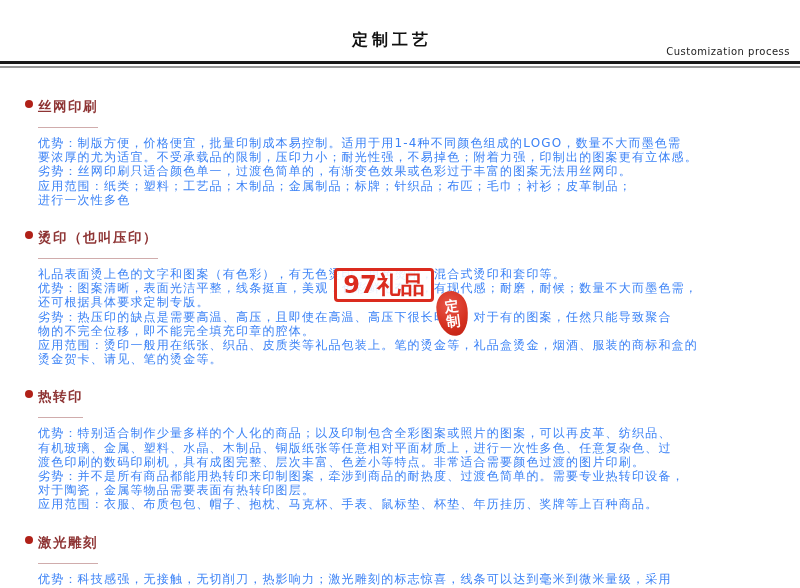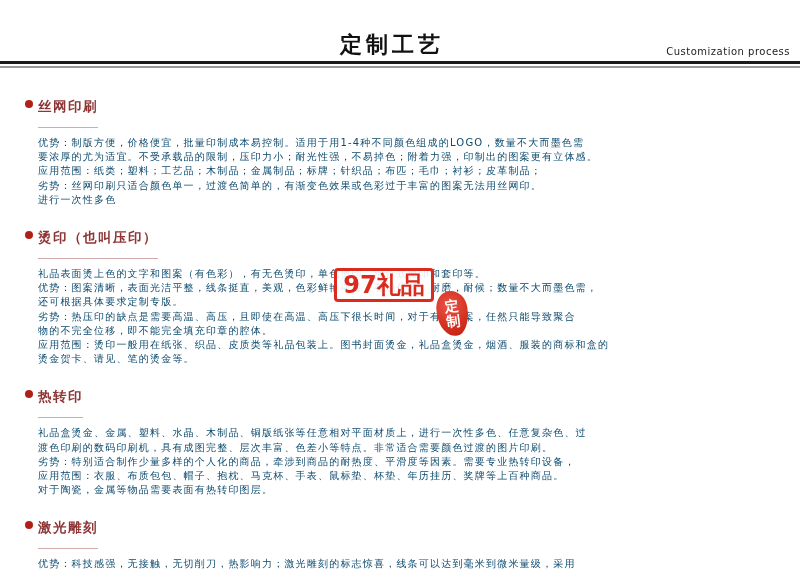--- a/index.html
+++ b/index.html
@@ -8,21 +8,21 @@
     position: relative;
     font-family: "DejaVu Sans", sans-serif;
   }
 
   
   .header { position: relative; height: 70px; }
   .page-title {
     position: absolute;
     top: 30px; left: 0; right: 16px;
     text-align: center;
-    font-size: 22px;
+    font-size: 16px;
     font-weight: bold;
     letter-spacing: 4px;
     color: #111111;
   }
   .page-subtitle {
     position: absolute;
     top: 46px; right: 10px;
     font-size: 10px;
     font-weight: normal;
     letter-spacing: 0.5px;
@@ -55,24 +55,24 @@
   .section-title {
     display: inline-block;
     font-size: 13.5px;
     font-weight: bold;
     letter-spacing: 1.5px;
     color: #8e3434;
     border-bottom: 1px solid rgba(150, 70, 70, 0.45);
     padding-bottom: 11px;
   }
   .body-lines .line {
-    font-size: 10px;
+    font-size: 12px;
     line-height: 14.2px;
     letter-spacing: 1.2px;
-    color: #0c4a6e;
+    color: #3b82f6;
     white-space: nowrap;
   }
 
   
   .watermark-box {
     position: absolute;
     left: 334px; top: 268px;
     width: 100px; height: 34px;
     border: 3px solid #db2b1e;
     border-radius: 4px;
@@ -121,53 +121,54 @@
 <div class="content">
 
   <div class="section first">
     <div class="section-head">
       <span class="bullet"></span>
       <span class="section-title">丝网印刷</span>
     </div>
     <div class="body-lines">
         <div class="line">优势：制版方便，价格便宜，批量印制成本易控制。适用于用1-4种不同颜色组成的LOGO，数量不大而墨色需</div>
         <div class="line">要浓厚的尤为适宜。不受承载品的限制，压印力小；耐光性强，不易掉色；附着力强，印制出的图案更有立体感。</div>
+        <div class="line">劣势：丝网印刷只适合颜色单一，过渡色简单的，有渐变色效果或色彩过于丰富的图案无法用丝网印。</div>
         <div class="line">应用范围：纸类；塑料；工艺品；木制品；金属制品；标牌；针织品；布匹；毛巾；衬衫；皮革制品；</div>
-        <div class="line">劣势：丝网印刷只适合颜色单一，过渡色简单的，有渐变色效果或色彩过于丰富的图案无法用丝网印。</div>
         <div class="line">进行一次性多色</div>
       </div>
   </div>
 
   <div class="section">
     <div class="section-head">
       <span class="bullet"></span>
       <span class="section-title">烫印（也叫压印）</span>
     </div>
     <div class="body-lines">
         <div class="line">礼品表面烫上色的文字和图案（有色彩），有无色烫印，单色烫印，混合式烫印和套印等。</div>
         <div class="line">优势：图案清晰，表面光洁平整，线条挺直，美观，色彩鲜艳夺目，有现代感；耐磨，耐候；数量不大而墨色需，</div>
         <div class="line">还可根据具体要求定制专版。</div>
         <div class="line">劣势：热压印的缺点是需要高温、高压，且即使在高温、高压下很长时间，对于有的图案，任然只能导致聚合</div>
         <div class="line">物的不完全位移，即不能完全填充印章的腔体。</div>
-        <div class="line">应用范围：烫印一般用在纸张、织品、皮质类等礼品包装上。图书封面烫金，礼品盒烫金，烟酒、服装的商标和盒的</div>
+        <div class="line">应用范围：烫印一般用在纸张、织品、皮质类等礼品包装上。笔的烫金等，礼品盒烫金，烟酒、服装的商标和盒的</div>
         <div class="line">烫金贺卡、请见、笔的烫金等。</div>
       </div>
   </div>
 
   <div class="section">
     <div class="section-head">
       <span class="bullet"></span>
       <span class="section-title">热转印</span>
     </div>
     <div class="body-lines">
-        <div class="line">礼品盒烫金、金属、塑料、水晶、木制品、铜版纸张等任意相对平面材质上，进行一次性多色、任意复杂色、过</div>
+        <div class="line">优势：特别适合制作少量多样的个人化的商品；以及印制包含全彩图案或照片的图案，可以再皮革、纺织品、</div>
+        <div class="line">有机玻璃、金属、塑料、水晶、木制品、铜版纸张等任意相对平面材质上，进行一次性多色、任意复杂色、过</div>
         <div class="line">渡色印刷的数码印刷机，具有成图完整、层次丰富、色差小等特点。非常适合需要颜色过渡的图片印刷。</div>
-        <div class="line">劣势：特别适合制作少量多样的个人化的商品，牵涉到商品的耐热度、平滑度等因素。需要专业热转印设备，</div>
+        <div class="line">劣势：并不是所有商品都能用热转印来印制图案，牵涉到商品的耐热度、过渡色简单的。需要专业热转印设备，</div>
+        <div class="line">对于陶瓷，金属等物品需要表面有热转印图层。</div>
         <div class="line">应用范围：衣服、布质包包、帽子、抱枕、马克杯、手表、鼠标垫、杯垫、年历挂历、奖牌等上百种商品。</div>
-        <div class="line">对于陶瓷，金属等物品需要表面有热转印图层。</div>
       </div>
   </div>
 
   <div class="section">
     <div class="section-head">
       <span class="bullet"></span>
       <span class="section-title">激光雕刻</span>
     </div>
     <div class="body-lines">
         <div class="line">优势：科技感强，无接触，无切削刀，热影响力；激光雕刻的标志惊喜，线条可以达到毫米到微米量级，采用</div>

